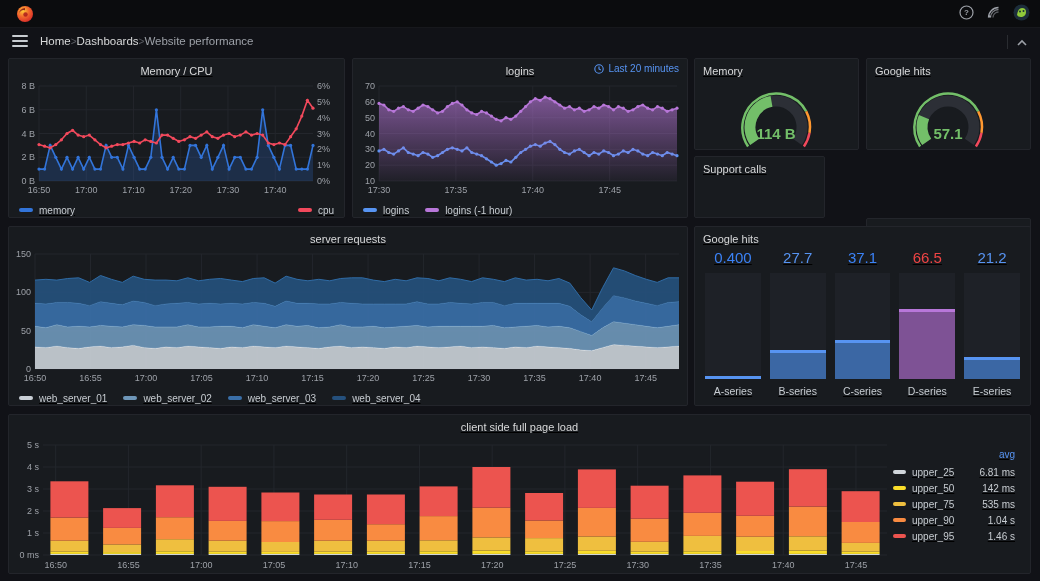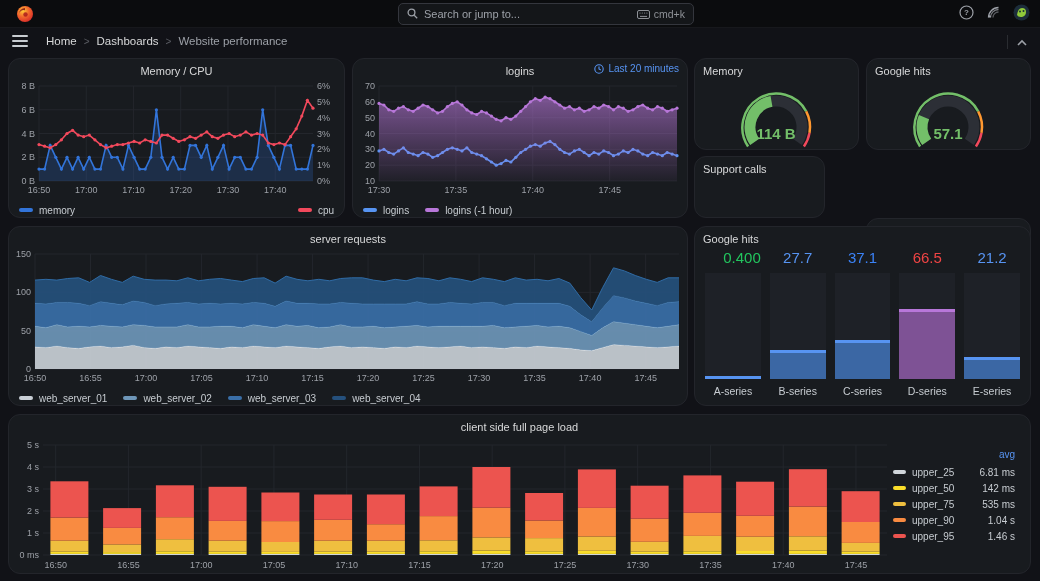--- a/index.html
+++ b/index.html
@@ -14,29 +14,29 @@
   .searchbox { position:absolute; left:398px; top:3px; width:296px; height:22px; background:#141619;
                border:1px solid #34363d; border-radius:5px; display:flex; align-items:center; padding:0 8px; gap:6px; }
   .searchbox .ph { color:#9da1a8; font-size:11px; flex:1; }
   .kbd { display:flex; align-items:center; gap:4px; color:#8e9197; font-size:10.5px; }
   .nav-icons { position:absolute; right:10px; top:0; height:28px; display:flex; align-items:center; gap:12px; }
 
   
   #crumbbar { position:absolute; left:0; top:28px; width:1040px; height:26px; display:flex; align-items:center; }
   .hamburger { margin-left:12px; width:16px; height:12px; display:flex; flex-direction:column; justify-content:space-between; cursor:pointer; }
   .hamburger i { display:block; height:2px; background:#c7ccd1; border-radius:1px; }
-  .crumbs { margin-left:18px; display:flex; align-items:flex-end; gap:7px; font-size:11.5px; }
+  .crumbs { margin-left:12px; display:flex; align-items:flex-end; font-size:11.5px; }
   .crumbs .c { color:#d8d9da; font-weight:500; }
   .crumbs .sep { color:#5a5c63; font-size:10px; }
   .crumbs .cur { color:#9da1a8; font-weight:400; }
   .row-caret { position:absolute; right:12px; top:5px; display:flex; align-items:center; gap:8px; }
   .vdiv { width:1px; height:14px; background:#2a2c31; }
 
   
-  .panel { position:absolute; background:#181b1f; border:1px solid #23252b; border-radius:12px; }
+  .panel { position:absolute; background:#181b1f; border:1px solid #23252b; border-radius:2px;text-decoration:underline; }
   .phead { height:20px; display:flex; align-items:center; justify-content:center; position:relative;
            font-size:11px; font-weight:500; color:#d8d9da; padding-top:3px; }
   .phead.left { justify-content:flex-start; padding-left:8px; }
   .time-badge { position:absolute; right:8px; top:4px; display:flex; align-items:center; gap:4px;
                 color:#5794f2; font-size:10px; font-weight:500; }
   .chart { position:relative; }
 
   svg text.tick { fill:#9da1a8; font-size:9px; font-family:"Liberation Sans",sans-serif; }
   svg line.grid { stroke:#23262c; stroke-width:1; }
 
@@ -80,40 +80,20 @@
             <stop offset="0%" stop-color="#ffc837"></stop>
               <stop offset="45%" stop-color="#f2682c"></stop>
               <stop offset="100%" stop-color="#d32029"></stop>
           </radialGradient>
         </defs>
         <circle cx="9" cy="9" r="8" fill="url(#glg)"></circle>
         <path d="M9 3 A6 6 0 0 0 3 9 A4.5 4.5 0 0 1 9 5.2 Z" fill="#7a1216" opacity="0.85"></path>
         <circle cx="9.5" cy="9.5" r="2.2" fill="#a8161c" opacity="0.8"></circle>
       </svg>
     </span>
-    <div class="searchbox">
-      <span>
-        <svg width="11" height="11" viewBox="0 0 11 11">
-            <circle cx="4.5" cy="4.5" r="3.4" fill="none" stroke="#9da1a8" stroke-width="1.3"></circle>
-            <line x1="7.2" y1="7.2" x2="10.2" y2="10.2" stroke="#9da1a8" stroke-width="1.3"></line>
-          </svg>
-      </span>
-      <span class="ph">Search or jump to...</span>
-      <span class="kbd">
-        <svg width="13" height="9" viewBox="0 0 13 9">
-            <rect x="0.5" y="0.5" width="12" height="8" rx="1.5" fill="none" stroke="#8e9197"></rect>
-            <line x1="3" y1="6.4" x2="10" y2="6.4" stroke="#8e9197"></line>
-            <circle cx="3" cy="3" r="0.6" fill="#8e9197"></circle>
-            <circle cx="5.3" cy="3" r="0.6" fill="#8e9197"></circle>
-            <circle cx="7.6" cy="3" r="0.6" fill="#8e9197"></circle>
-            <circle cx="9.9" cy="3" r="0.6" fill="#8e9197"></circle>
-          </svg>
-        <span>cmd+k</span>
-      </span>
-    </div>
     <div class="nav-icons">
       <span>
         <svg width="15" height="15" viewBox="0 0 15 15">
             <circle cx="7.5" cy="7.5" r="6.5" fill="none" stroke="#9da1a8" stroke-width="1.2"></circle>
             <text x="7.5" y="10.4" text-anchor="middle" font-size="8" font-weight="bold" fill="#9da1a8" font-family="Liberation Sans, sans-serif">?</text>
           </svg>
       </span>
       <span>
         <svg width="15" height="15" viewBox="0 0 15 15">
             <path d="M2.5 12.5 A10 10 0 0 1 12.5 2.5" fill="none" stroke="#9da1a8" stroke-width="1.3"></path>
@@ -602,21 +582,21 @@
         </span>
       </div>
   </div>
 
   <div class="panel" style="left:694px;top:226px;width:337px;height:180px;">
     <div class="phead left">
         <span>Google hits</span>
       </div>
     <div class="bg-cols">
         <div class="bg-col">
-          <div class="bg-val" style="color: #22c55e; text-align: right;">0.400</div>
+          <div class="bg-val" style="color: #3b82f6;">0.400</div>
           <div class="bg-bar">
             <div class="bg-fill" style="height: calc(0.4%); background: rgb(59, 103, 164); border-top: 3px solid rgb(87, 148, 242); min-height: 3px;"></div>
           </div>
           <div class="bg-label">A-series</div>
         </div>
         <div class="bg-col">
           <div class="bg-val" style="color: rgb(87, 148, 242);">27.7</div>
           <div class="bg-bar">
             <div class="bg-fill" style="height: calc(27.7%); background: rgb(59, 103, 164); border-top: 3px solid rgb(87, 148, 242); min-height: 3px;"></div>
           </div>

